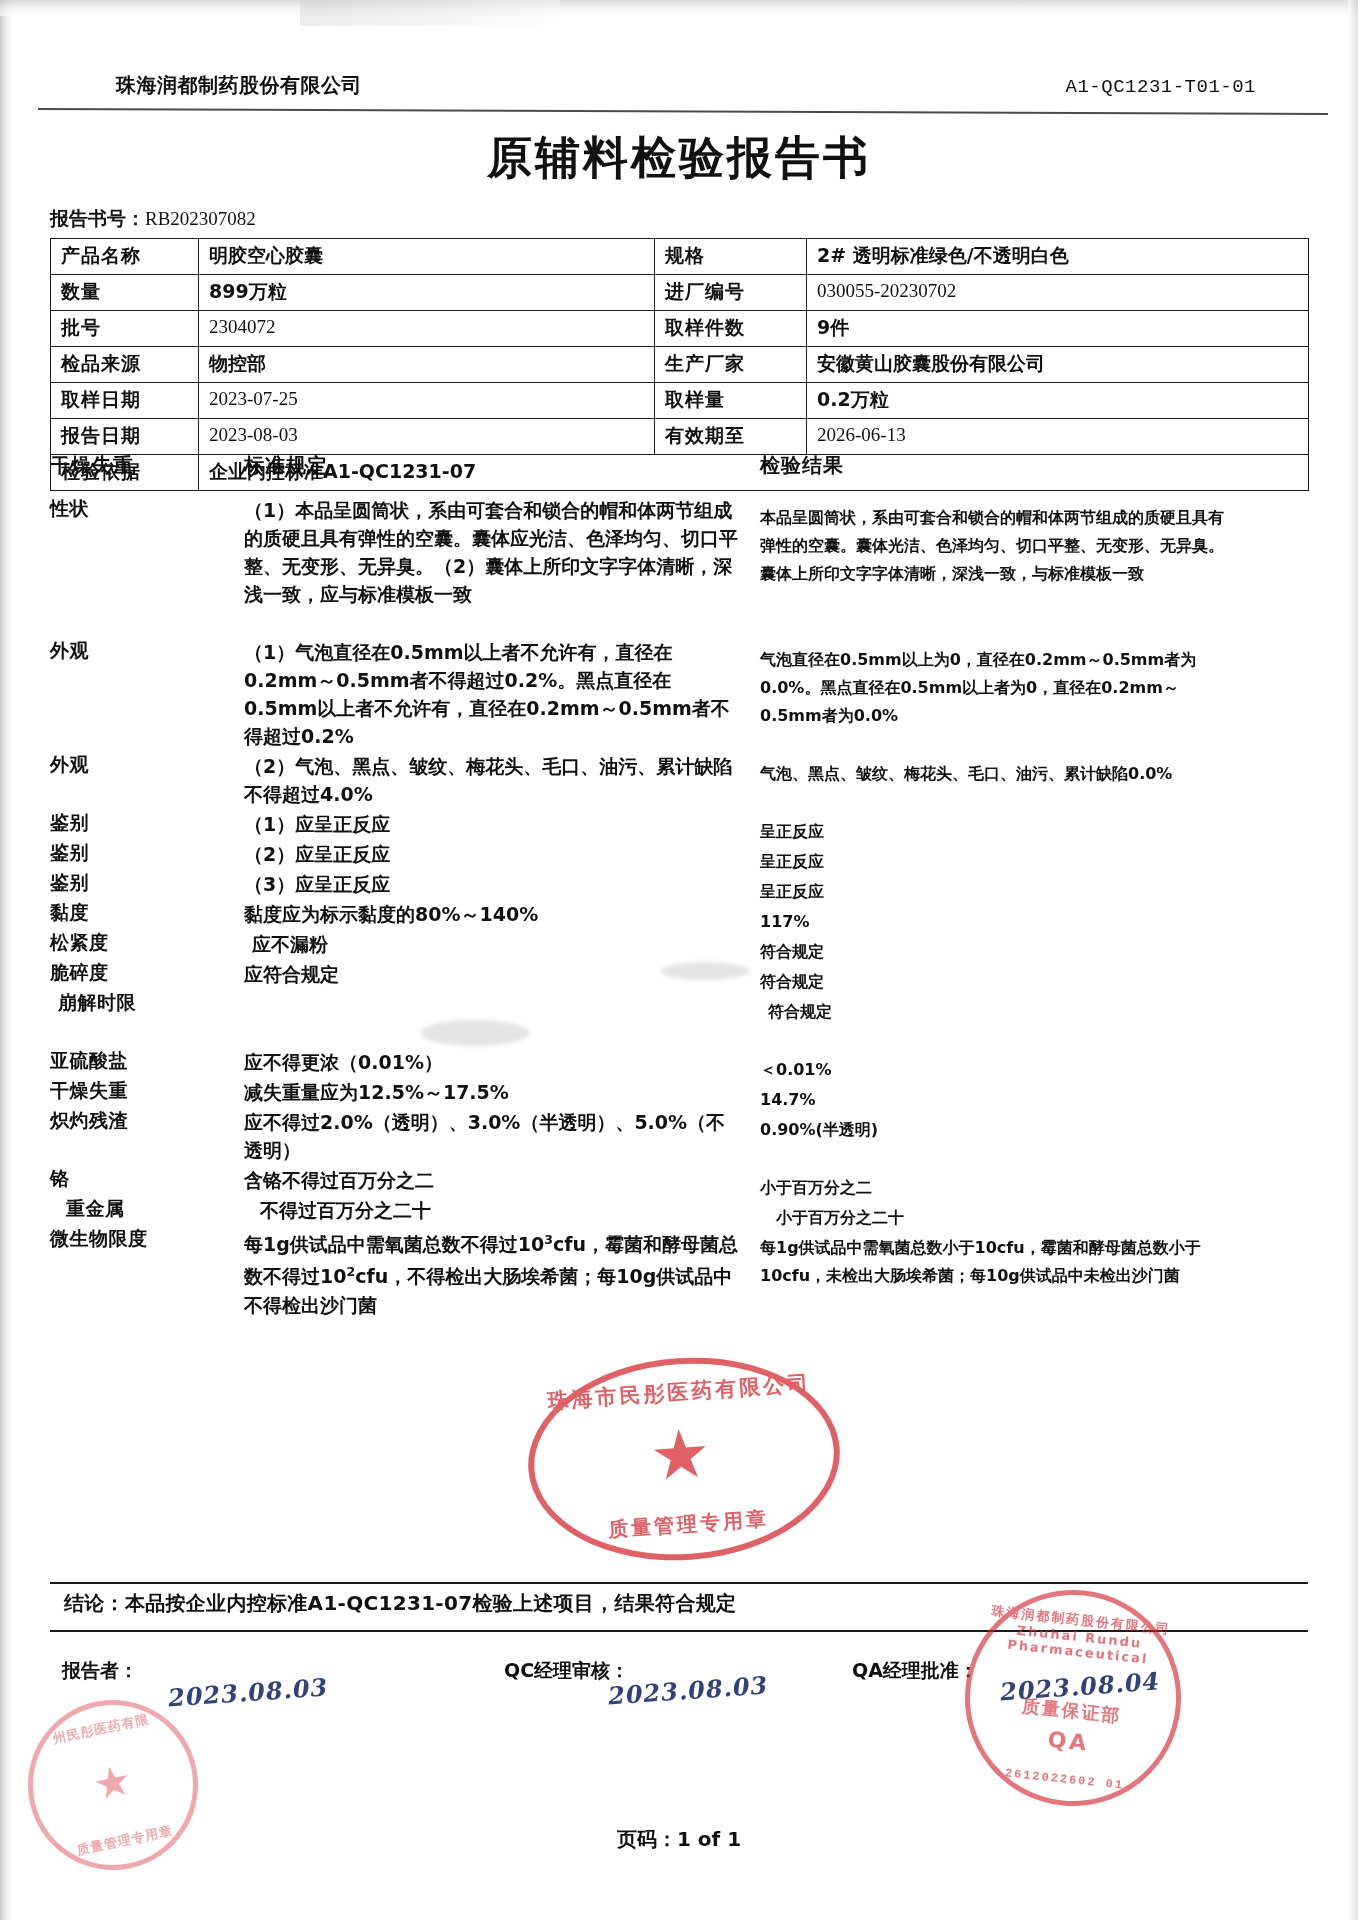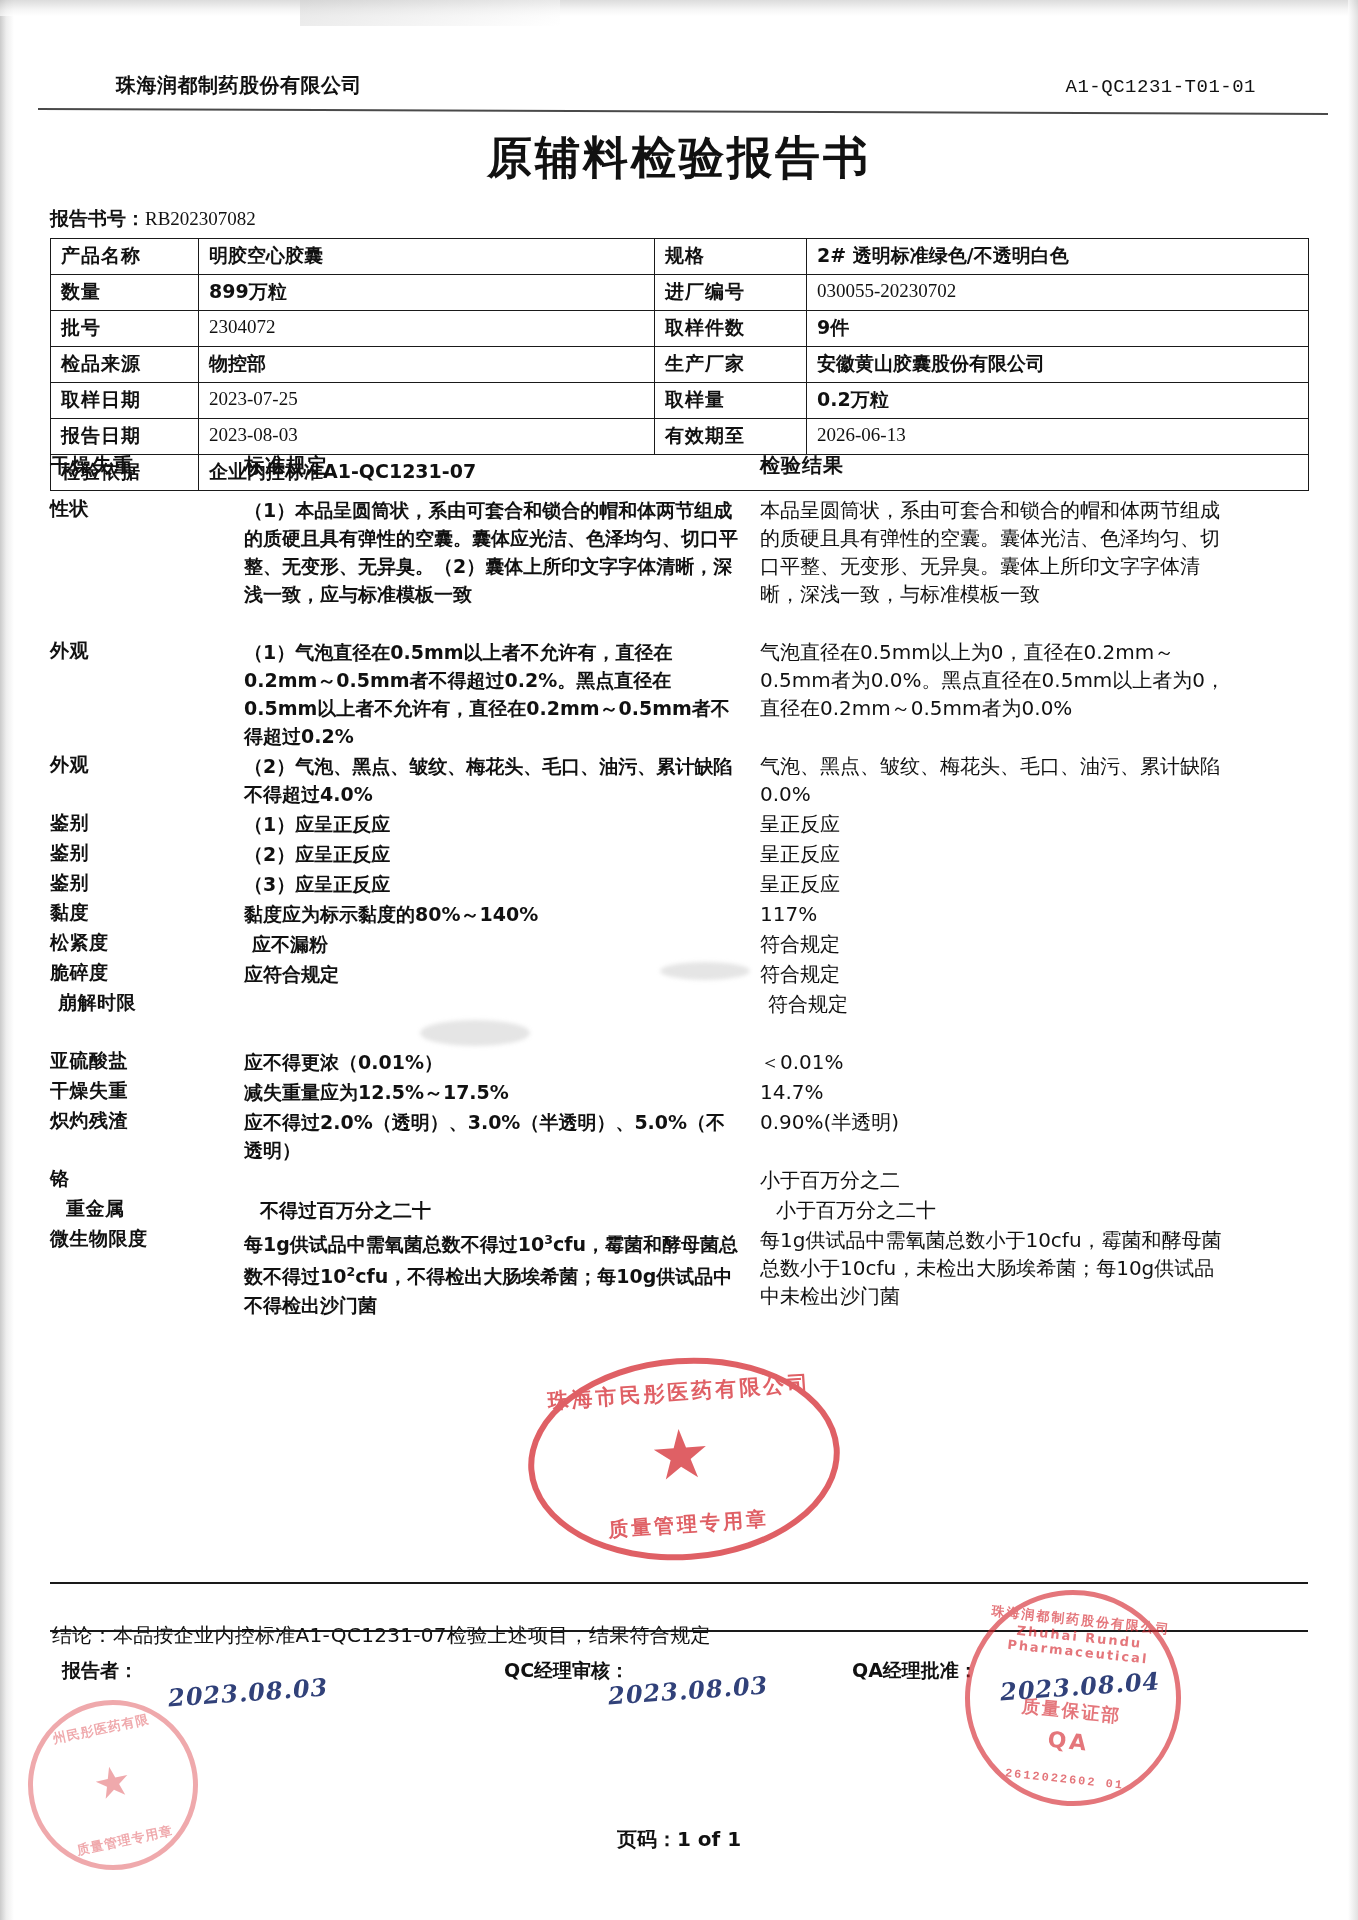--- a/index.html
+++ b/index.html
@@ -165,40 +165,40 @@
     font-weight: bold;
     font-size: 19px;
     line-height: 28px;
     letter-spacing: 0px;
   }
   .cell-res {
     position: absolute;
     left: 760px;
     width: 470px;
     font-family: "DejaVu Sans", sans-serif;
-    font-weight: normal;
-    font-size: 20px;
+    font-weight: bold;
+    font-size: 16px;
     line-height: 28px;
+    margin-top: 8px;
   }
   sup { font-size: .66em; vertical-align: super; }
 
   
   .concl-top-rule {
     position: absolute;
     top: 1582px; left: 50px; width: 1258px; height: 2px;
     background: #1a1a1a;
   }
   .concl {
     position: absolute;
-    top: 1590px; left: 52px; width: 1250px;
-    font-family: "DejaVu Sans", sans-serif;
-    font-weight: normal;
+    top: 1590px; left: 64px; width: 1250px;
+    font-family: "DejaVu Sans", sans-serif;
+    font-weight: bold;
     font-size: 20px;
     letter-spacing: .3px;
-    margin-top: 32px;
   }
   .concl-bot-rule {
     position: absolute;
     top: 1630px; left: 50px; width: 1258px; height: 2px;
     background: #1a1a1a;
   }
 
   .sign-row {
     position: absolute;
     top: 1650px; left: 0; width: 1358px; height: 110px;
@@ -479,20 +479,21 @@
         <div class="cell-std" style="top: 0px;">减失重量应为12.5%～17.5%</div>
         <div class="cell-res" style="top: 0px;">14.7%</div>
       </div>
       <div class="row" style="height: 56px; position: absolute; top: 612px; left: 0px;">
         <div class="cell-item" style="top: 0px;">炽灼残渣</div>
         <div class="cell-std" style="top: 0px;">应不得过2.0%（透明）、3.0%（半透明）、5.0%（不透明）</div>
         <div class="cell-res" style="top: 0px;">0.90%(半透明)</div>
       </div>
       <div class="row" style="height: 28px; position: absolute; top: 670px; left: 0px;">
         <div class="cell-item" style="top: 0px;">铬</div>
+        <div class="cell-std" style="top: 0px;">含铬不得过百万分之二</div>
         <div class="cell-res" style="top: 0px;">小于百万分之二</div>
       </div>
       <div class="row" style="height: 28px; position: absolute; top: 700px; left: 16px;">
         <div class="cell-item" style="top: 0px;">重金属</div>
         <div class="cell-std" style="top: 0px;">不得过百万分之二十</div>
         <div class="cell-res" style="top: 0px;">小于百万分之二十</div>
       </div>
       <div class="row" style="height: 84px; position: absolute; top: 730px; left: 0px;">
         <div class="cell-item" style="top: 0px;">微生物限度</div>
         <div class="cell-std" style="top: 0px;">每1g供试品中需氧菌总数不得过10<sup>3</sup>cfu，霉菌和酵母菌总数不得过10<sup>2</sup>cfu，不得检出大肠埃希菌；每10g供试品中不得检出沙门菌</div>

